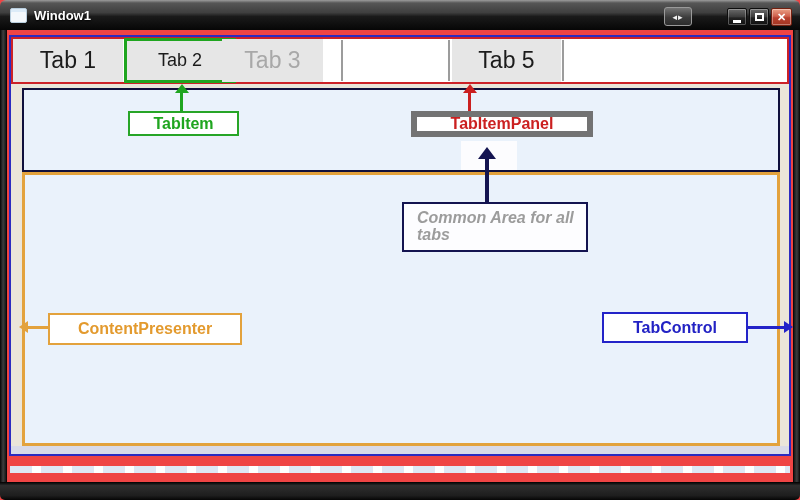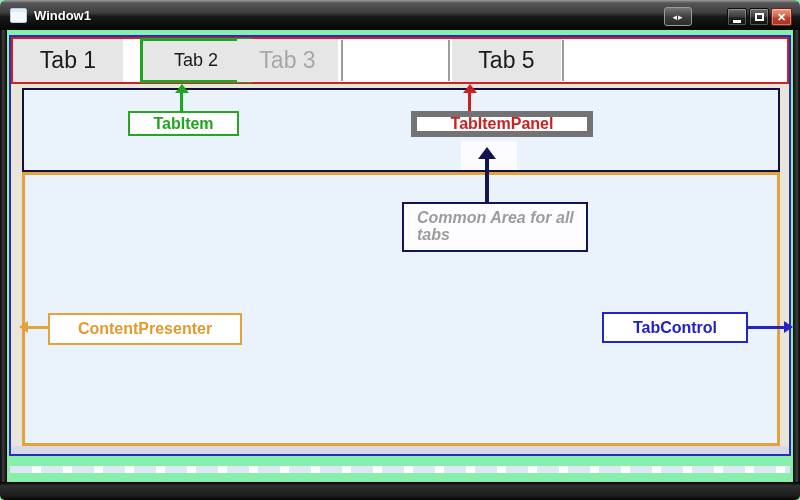--- a/index.html
+++ b/index.html
@@ -1,18 +1,18 @@
 <!DOCTYPE html>
 <html><head>
 <meta charset="utf-8">
 <style>
   html,body{margin:0;padding:0;background:#9a9a9a;}
   .window{
     position:relative;width:800px;height:500px;overflow:hidden;
-    font-family:"Liberation Sans",sans-serif;background:#86efac;
+    font-family:"Liberation Sans",sans-serif;background:#ef4444;
   }
   
   .titlebar{
     position:absolute;left:0;top:0;width:800px;height:30px;
     background:linear-gradient(180deg,#9c9c9c 0,#565656 10%,#3f3f3f 42%,#1a1a1a 55%,#060606 100%);
     border-radius:6px 6px 0 0;
   }
   .win-icon{
     position:absolute;left:10px;top:8px;width:15px;height:13px;
     background:#f4f8fc;border:1px solid #b9cede;border-radius:2px;
@@ -65,21 +65,21 @@
   .tabstrip{
     position:absolute;left:11px;top:37px;width:778px;height:47px;box-sizing:border-box;
     border:2px solid #cc2127;background:#fff;
   }
   .tab{
     position:absolute;top:39px;height:43px;background:#e6e6e6;color:#1b1b1b;
     font-size:23px;display:flex;align-items:center;justify-content:center;
   }
   .tab-disabled{color:#a8a8a8;}
   .tab-selected-box{
-    position:absolute;left:140px;top:38px;width:112px;height:45px;box-sizing:border-box;
+    position:absolute;left:124px;top:38px;width:112px;height:45px;box-sizing:border-box;
     border:3px solid #1fa51f;background:#e6e6e6;color:#1b1b1b;
     font-size:18px;display:flex;align-items:center;justify-content:center;
   }
   .tab-sep{position:absolute;top:40px;width:2px;height:41px;background:#9c9c9c;}
   .common-area{
     position:absolute;left:22px;top:88px;width:758px;height:84px;box-sizing:border-box;
     border:2px solid #10103c;background:#eaf2fb;
   }
   .content-area{
     position:absolute;left:22px;top:172px;width:758px;height:274px;box-sizing:border-box;
@@ -145,21 +145,21 @@
   <div class="tabcontrol-border"></div>
   <div class="lavender-strip"></div>
 
   <div class="tabstrip"></div>
   <div class="tab" style="left:13px;width:110px;">
     <span>Tab 1</span>
   </div>
   <div class="tab-selected-box">
     <span>Tab 2</span>
   </div>
-  <div class="tab tab-disabled" style="left:237px;width:101px;">
+  <div class="tab tab-disabled" style="left:222px;width:101px;">
     <span>Tab 3</span>
   </div>
   <div class="tab-sep" style="left:341px;"></div>
   <div class="tab-sep" style="left:448px;"></div>
   <div class="tab" style="left:452px;width:109px;">
     <span>Tab 5</span>
   </div>
   <div class="tab-sep" style="left:562px;"></div>
 
   <div class="common-area"></div>

